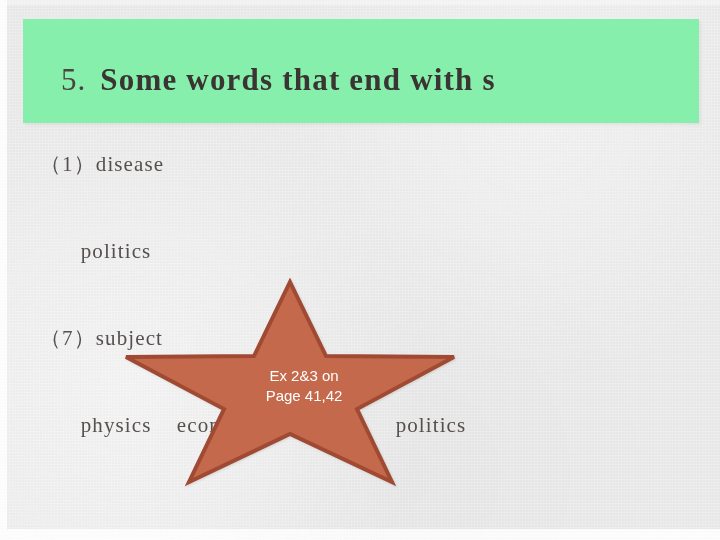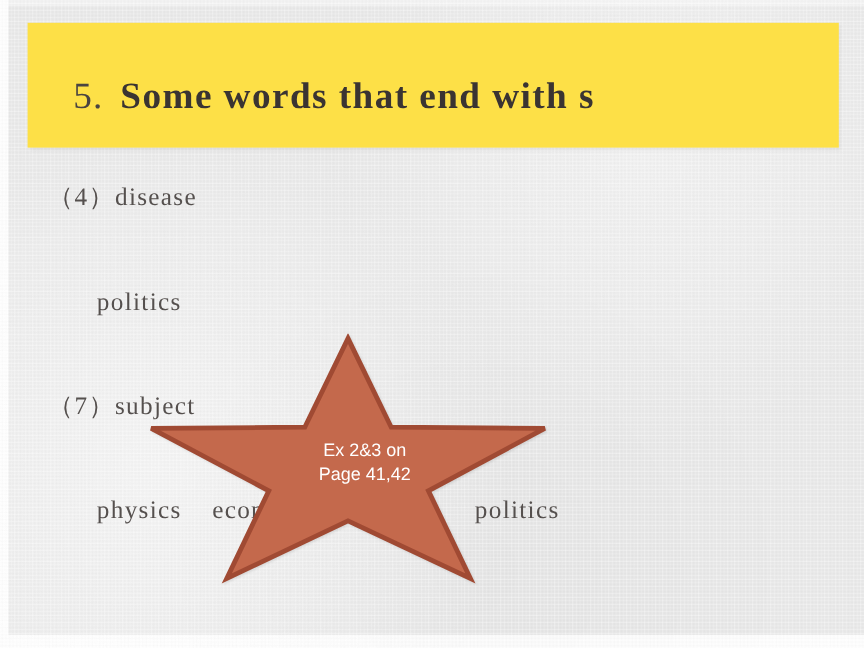--- a/index.html
+++ b/index.html
@@ -142,28 +142,28 @@
 </head>
 <body>
 
 <div id="slide" style="background-color: rgb(233, 233, 233);">
 
   <div id="edge-top"></div>
   <div id="edge-left"></div>
   <div id="edge-bottom"></div>
   <div id="slide-texture"></div>
 
-  <div id="title-panel" style="background: #fde047;">
+  <div id="title-panel" style="background: #86efac;">
     <div id="title-text">
       <span id="title-number">5.</span><span id="title-main">Some words that end with s</span>
     </div>
   </div>
 
   <div id="body-block">
-    <div class="body-line indent-1">（4）disease</div>
+    <div class="body-line indent-1">（1）disease</div>
     <div class="body-line indent-2">  politics</div>
     <div class="body-line indent-1">（7）subject</div>
     <div class="body-line indent-2">  physics    economics     maths     politics</div>
     
   </div>
 
   <div id="star-wrap">
     <svg id="star-svg" viewBox="0 0 344 212" xmlns="http://www.w3.org/2000/svg">
       <polygon id="star-poly" points="170,4 206,78 334,79 237,131 272,204 170,156 69,204 104,131 6,79 134,78" fill="#c4694c" stroke="#a04a33" stroke-width="4" stroke-linejoin="miter"></polygon>
     </svg>

